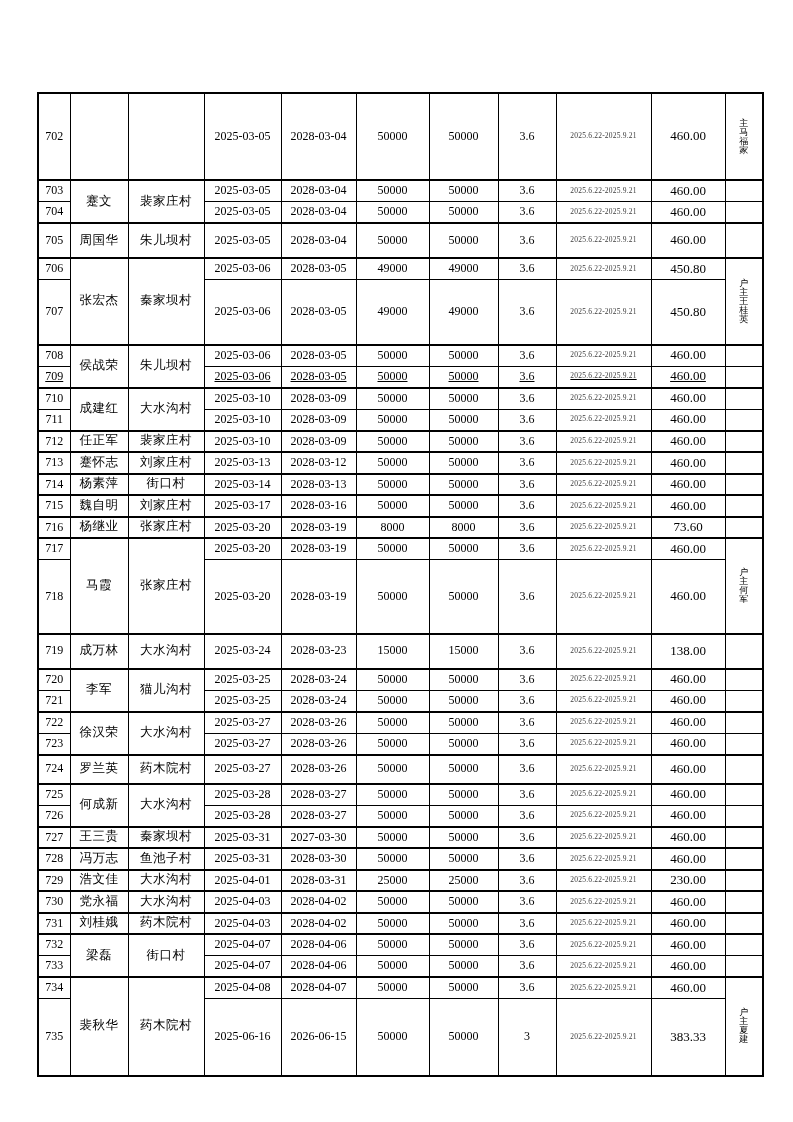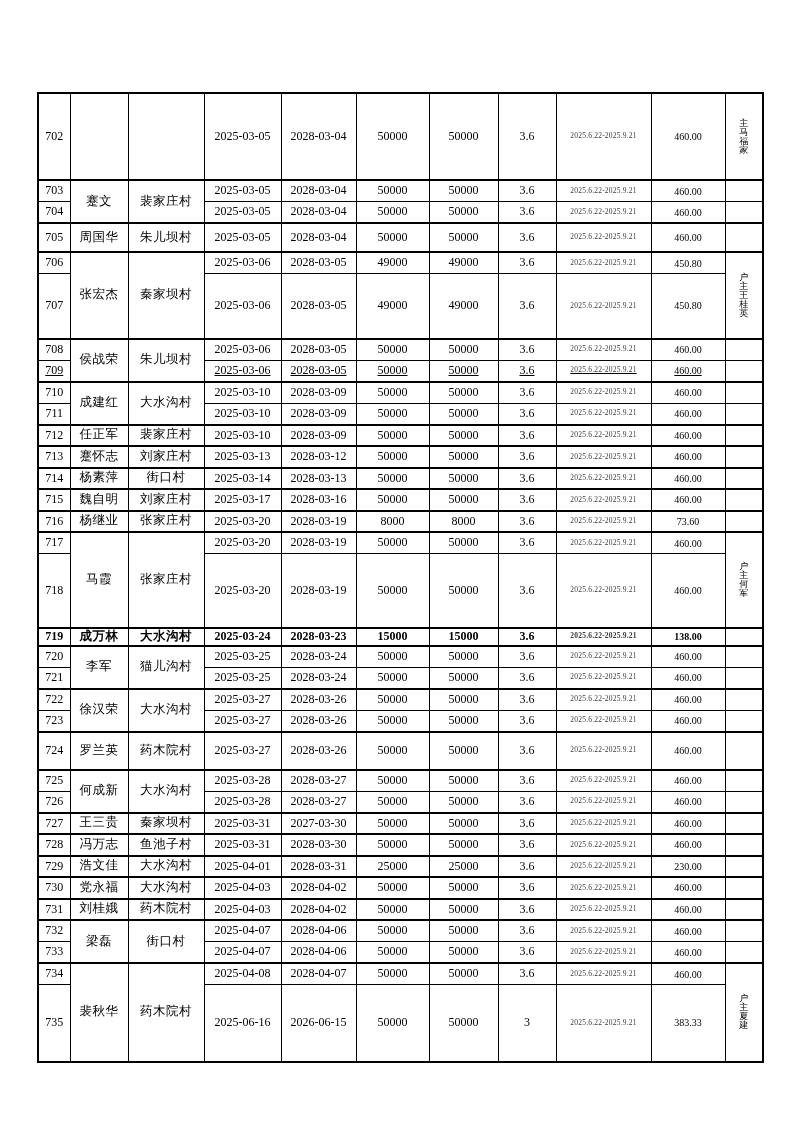--- a/index.html
+++ b/index.html
@@ -30,21 +30,21 @@
     overflow:hidden;
     white-space:nowrap;
   }
   tr.gs td{border-top-width:2px;}
   td.c-seq{font-size:12px;}
   td.c-name,td.c-village{font-size:12.5px;letter-spacing:0.5px;}
   td.c-date{font-size:12px;}
   td.c-amt{font-size:12px;}
   td.c-rate{font-size:12px;}
   td.c-period{font-size:7.5px;color:#3b3b3b;letter-spacing:0.2px;}
-  td.c-int{font-size:10px;}
+  td.c-int{font-size:13px;}
   td.c-remark{font-size:9px;}
   .vtext{
     display:flex;
     flex-direction:column;
     justify-content:space-around;
     align-items:center;
     height:100%;
     padding:3px 0;
     box-sizing:border-box;
   }
@@ -106,21 +106,21 @@
           <td class="c-seq">704</td>
           <td class="c-date">2025-03-05</td>
           <td class="c-date">2028-03-04</td>
           <td class="c-amt">50000</td>
           <td class="c-amt">50000</td>
           <td class="c-rate">3.6</td>
           <td class="c-period">2025.6.22-2025.9.21</td>
           <td class="c-int">460.00</td>
           <td class="c-remark"></td>
         </tr>
-        <tr class="gs" style="height: 29px;">
+        <tr class="gs" style="height: 35px;">
           <td class="c-seq">705</td>
           <td class="c-name">周国华</td>
           <td class="c-village">朱儿坝村</td>
           <td class="c-date">2025-03-05</td>
           <td class="c-date">2028-03-04</td>
           <td class="c-amt">50000</td>
           <td class="c-amt">50000</td>
           <td class="c-rate">3.6</td>
           <td class="c-period">2025.6.22-2025.9.21</td>
           <td class="c-int">460.00</td>
@@ -293,21 +293,21 @@
         <tr style="height: 74px;">
           <td class="c-seq">718</td>
           <td class="c-date">2025-03-20</td>
           <td class="c-date">2028-03-19</td>
           <td class="c-amt">50000</td>
           <td class="c-amt">50000</td>
           <td class="c-rate">3.6</td>
           <td class="c-period">2025.6.22-2025.9.21</td>
           <td class="c-int">460.00</td>
         </tr>
-        <tr class="gs" style="height: 18px; font-weight: bold;">
+        <tr class="gs" style="height: 35px;">
           <td class="c-seq">719</td>
           <td class="c-name">成万林</td>
           <td class="c-village">大水沟村</td>
           <td class="c-date">2025-03-24</td>
           <td class="c-date">2028-03-23</td>
           <td class="c-amt">15000</td>
           <td class="c-amt">15000</td>
           <td class="c-rate">3.6</td>
           <td class="c-period">2025.6.22-2025.9.21</td>
           <td class="c-int">138.00</td>
@@ -354,21 +354,21 @@
           <td class="c-seq">723</td>
           <td class="c-date">2025-03-27</td>
           <td class="c-date">2028-03-26</td>
           <td class="c-amt">50000</td>
           <td class="c-amt">50000</td>
           <td class="c-rate">3.6</td>
           <td class="c-period">2025.6.22-2025.9.21</td>
           <td class="c-int">460.00</td>
           <td class="c-remark"></td>
         </tr>
-        <tr class="gs" style="height: 38px;">
+        <tr class="gs" style="height: 29px;">
           <td class="c-seq">724</td>
           <td class="c-name">罗兰英</td>
           <td class="c-village">药木院村</td>
           <td class="c-date">2025-03-27</td>
           <td class="c-date">2028-03-26</td>
           <td class="c-amt">50000</td>
           <td class="c-amt">50000</td>
           <td class="c-rate">3.6</td>
           <td class="c-period">2025.6.22-2025.9.21</td>
           <td class="c-int">460.00</td>

